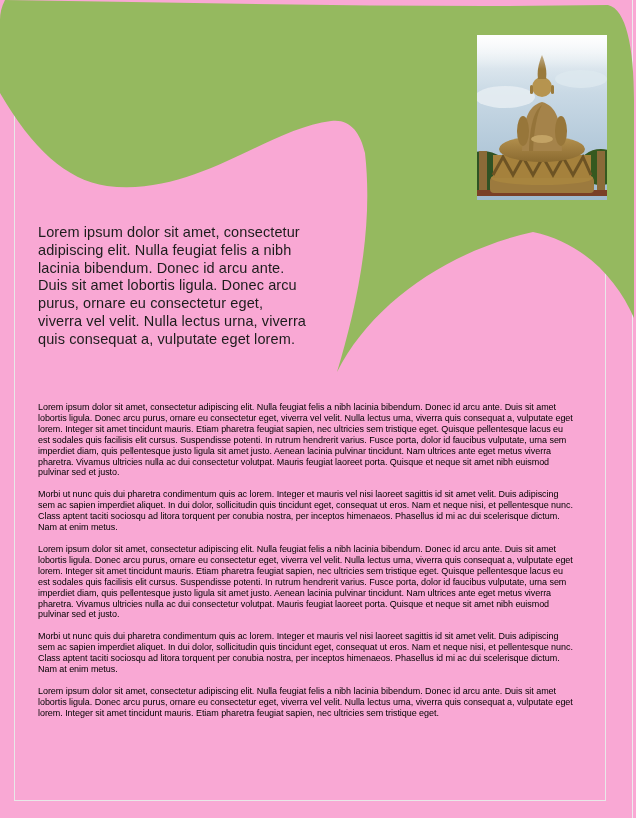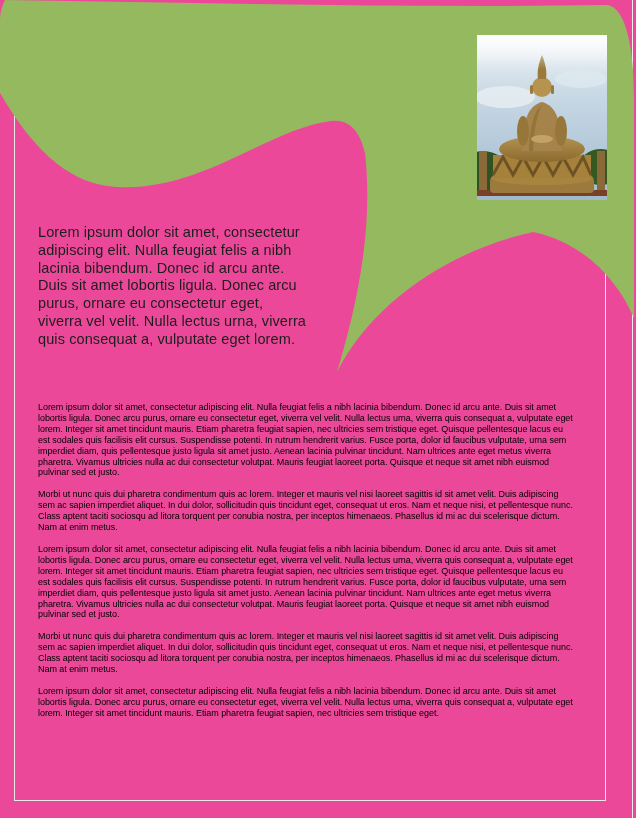--- a/index.html
+++ b/index.html
@@ -1,17 +1,17 @@
 <!DOCTYPE html>
 <html><head>
 <meta charset="utf-8">
 <style>
   html,body { margin:0; padding:0; background:#ffffff; }
   .page {
-    position:relative; width:636px; height:818px; background:#ec4899;
+    position:relative; width:636px; height:818px; background:#f9a8d4;
     overflow:hidden; font-family:"Liberation Sans", sans-serif;
   }
   .frame {
     position:absolute; left:14px; top:10px; width:592px; height:791px;
     border:1px solid #e8e8e8; box-sizing:border-box;
   }
   .edge-right {
     position:absolute; left:632px; top:0; width:1px; height:818px; background:#ededed;
   }
   .green-svg { position:absolute; left:0; top:0; }

